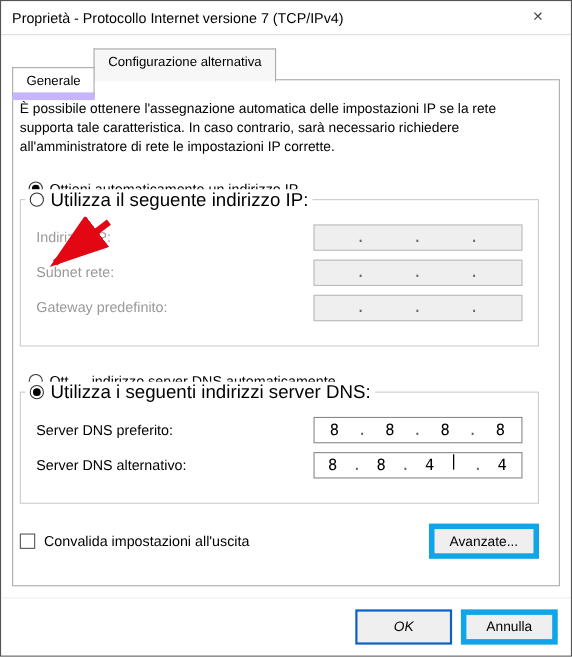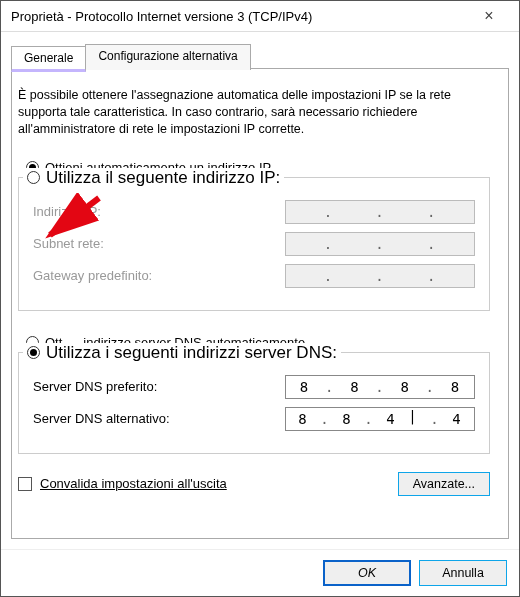--- a/index.html
+++ b/index.html
@@ -49,22 +49,22 @@
   }
   .tab {
     padding: 4px 12px;
     border: 1px solid #aaa;
     background: #fff;
     font-size: 12px;
     position: relative;
     cursor: default;
   }
   .tab.active {
-    border-bottom: 3px solid #c4b5fd;
-    top: 4px;
+    border-bottom: 7px solid #c4b5fd;
+    top: 19px;
     z-index: 3;
   }
   .tab.inactive {
     background: #f7f7f7;
     top: 2px;
     border-bottom: none;
   }
   .tab + .tab { margin-left: -1px; }
   .tabpanel {
     border: 1px solid #aaa;
@@ -144,42 +144,41 @@
     background: #efefef;
     border-color: #bbb;
     color: #aaa;
   }
   .ipbox .sep { color: #666; }
   .checkbox-line {
     display: flex;
     align-items: center;
     gap: 8px;
     font-size: 13px;
-    text-decoration: underline;
   }
   .checkbox {
     width: 14px;
     height: 14px;
     border: 1px solid #555;
     background: #fff;
   }
   .adv-btn {
     float: right;
   }
   .bottom-row {
     display: flex;
     align-items: center;
     justify-content: space-between;
     margin-top: 4px;
   }
   .btn {
     min-width: 88px;
     padding: 4px 14px;
     background: #efefef;
-    border: 1px solid #0ea5e9;
+    border: 5px solid #0ea5e9;
     font-size: 12.5px;
     font-family: inherit;
     cursor: default;
   }
   .footer {
     display: flex;
     justify-content: flex-end;
     gap: 8px;
     padding: 10px 12px;
     border-top: 1px solid #eee;
@@ -194,21 +193,21 @@
     left: 32px;
     pointer-events: none;
     z-index: 5;
   }
 </style>
 </head>
 <body>
 
 <div class="window">
   <div class="titlebar">
-    <span>Proprietà - Protocollo Internet versione 3 (TCP/IPv4)</span>
+    <span>Proprietà - Protocollo Internet versione 7 (TCP/IPv4)</span>
     <span class="title-close">×</span>
   </div>
 
   <div class="body-area">
     <div class="tabset">
       <div class="tab active">Generale</div>
       <div class="tab inactive">Configurazione alternativa</div>
     </div>
 
     <div class="tabpanel">

